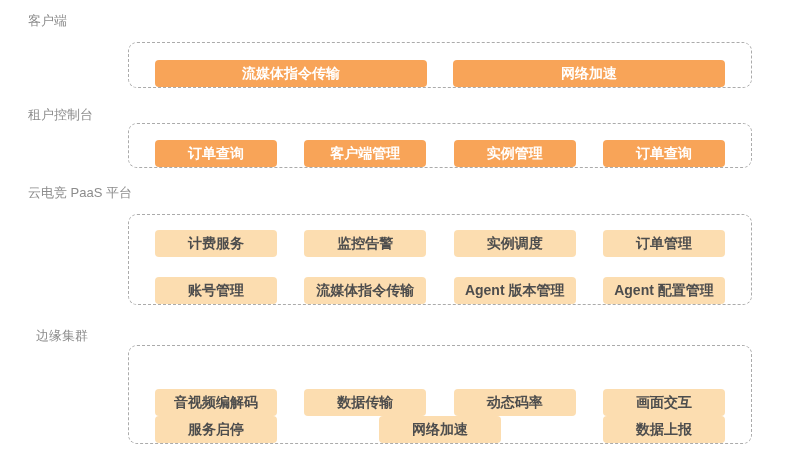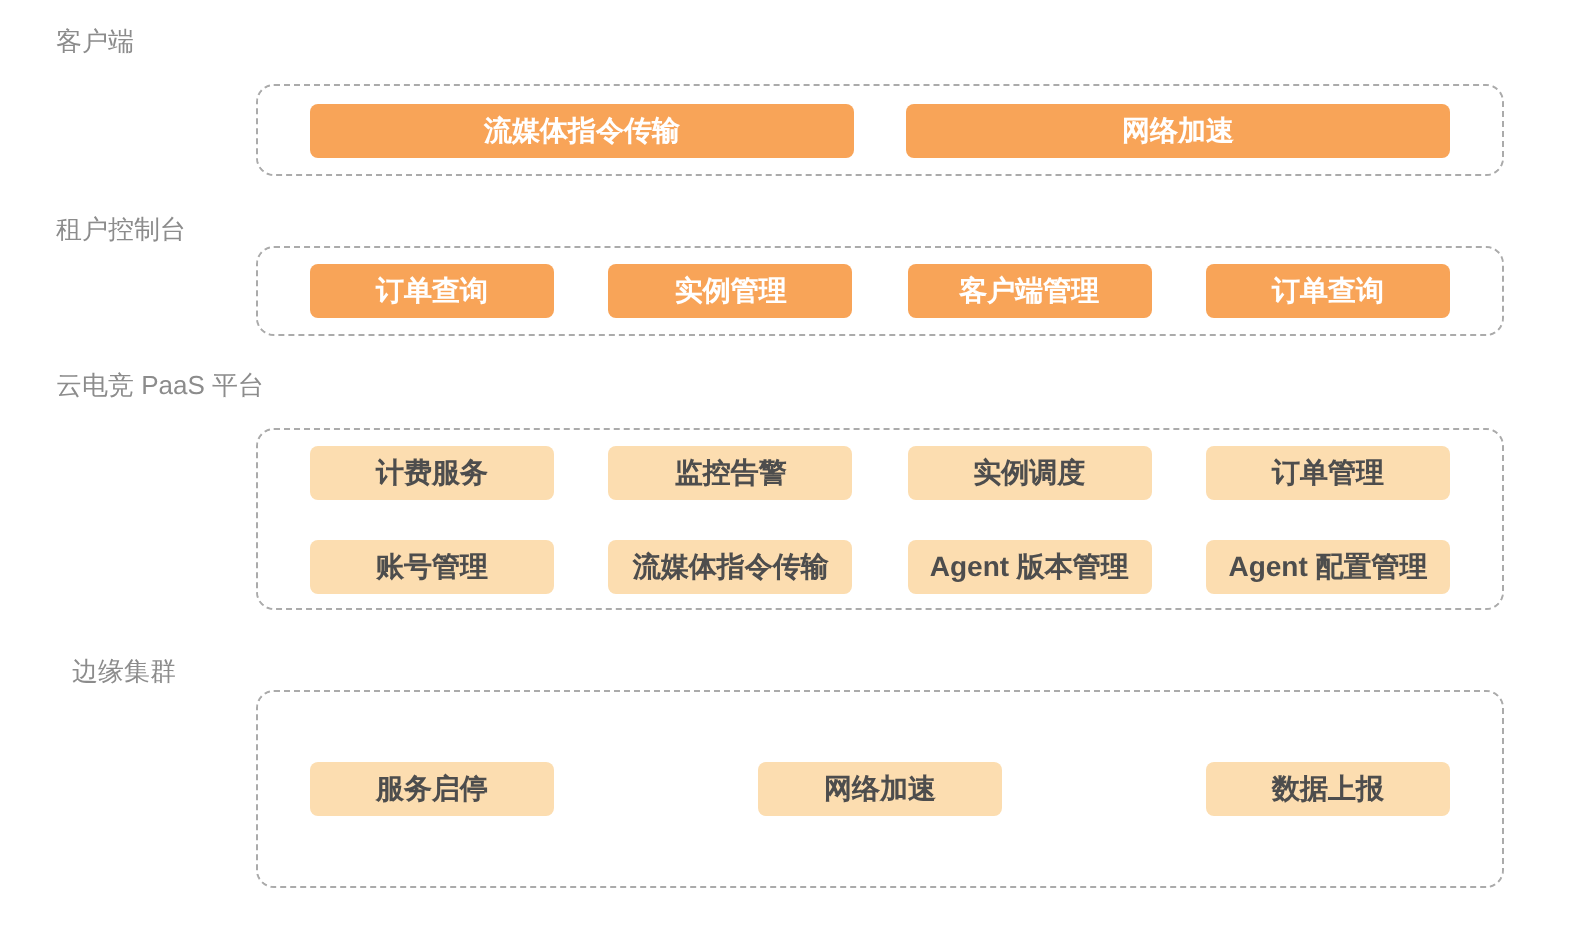--- a/index.html
+++ b/index.html
@@ -24,21 +24,21 @@
   }
   .box {
     position: absolute;
     left: 128px;
     width: 624px;
     border: 1px dashed var(--border, #ababab);
     border-radius: 9px;
     box-sizing: border-box;
     display: flex;
     flex-direction: column;
-    justify-content: center;
+    justify-content: flex-end;
   }
   .row {
     display: flex;
     justify-content: space-between;
     padding: 0 26px;
   }
   .btn {
     width: 122px;
     height: 27px;
     line-height: 27px;
@@ -78,22 +78,22 @@
       <div class="row">
         <div class="btn solid wide">流媒体指令传输</div>
         <div class="btn solid wide">网络加速</div>
       </div>
     </div>
 
   <span id="label-1" class="section-label">租户控制台</span>
   <div id="box-1" class="box">
       <div class="row">
         <div class="btn solid">订单查询</div>
+        <div class="btn solid">客户端管理</div>
         <div class="btn solid">实例管理</div>
-        <div class="btn solid">客户端管理</div>
         <div class="btn solid">订单查询</div>
       </div>
     </div>
 
   <span id="label-2" class="section-label">云电竞 PaaS 平台</span>
   <div id="box-2" class="box">
       <div class="row">
         <div class="btn light">计费服务</div>
         <div class="btn light">监控告警</div>
         <div class="btn light">实例调度</div>
@@ -103,19 +103,25 @@
         <div class="btn light">账号管理</div>
         <div class="btn light">流媒体指令传输</div>
         <div class="btn light">Agent 版本管理</div>
         <div class="btn light">Agent 配置管理</div>
       </div>
     </div>
 
   <span id="label-3" class="section-label">边缘集群</span>
   <div id="box-3" class="box">
       <div class="row">
+        <div class="btn light">音视频编解码</div>
+        <div class="btn light">数据传输</div>
+        <div class="btn light">动态码率</div>
+        <div class="btn light">画面交互</div>
+      </div>
+      <div class="row">
         <div class="btn light">服务启停</div>
         <div class="btn light">网络加速</div>
         <div class="btn light">数据上报</div>
       </div>
     </div>
 
 </div>
 
 </body></html>

